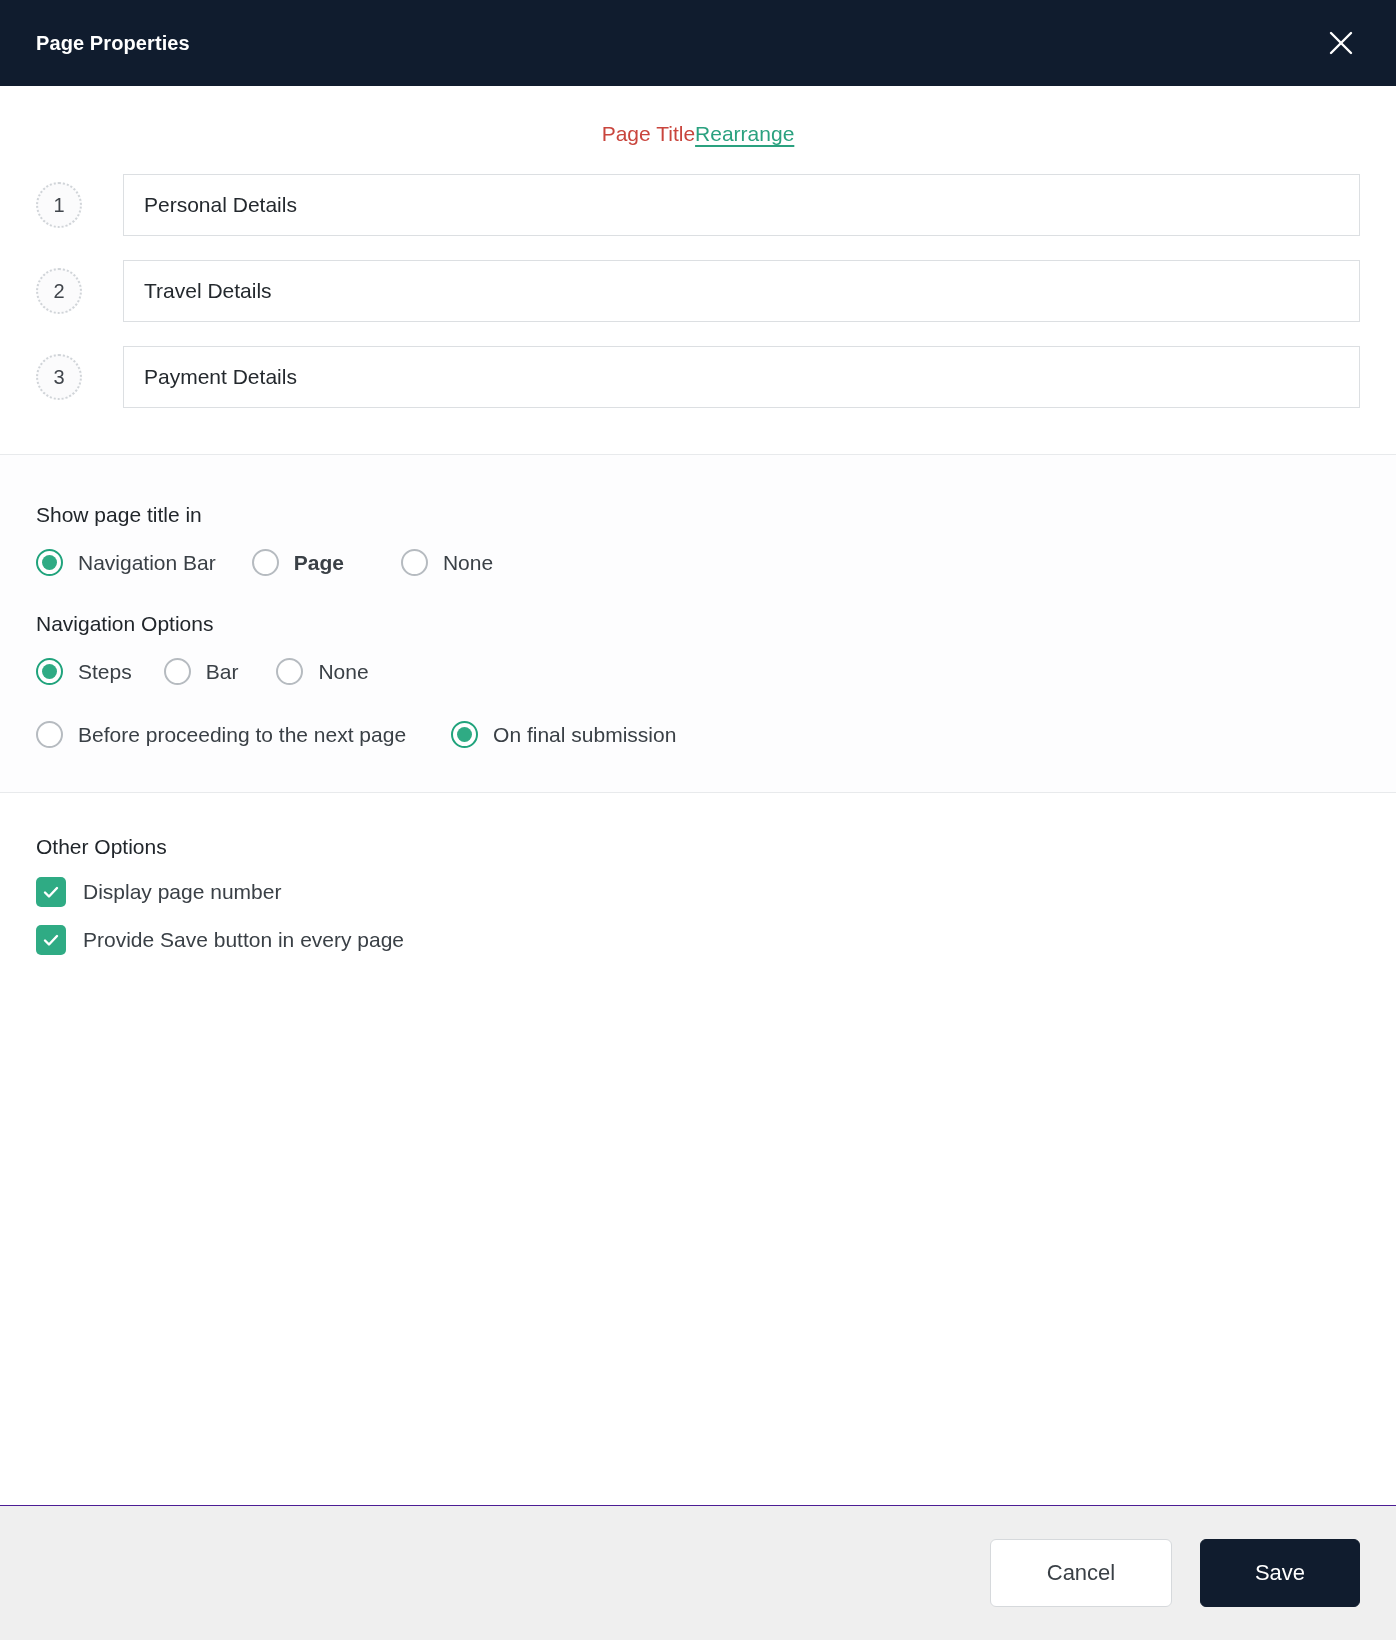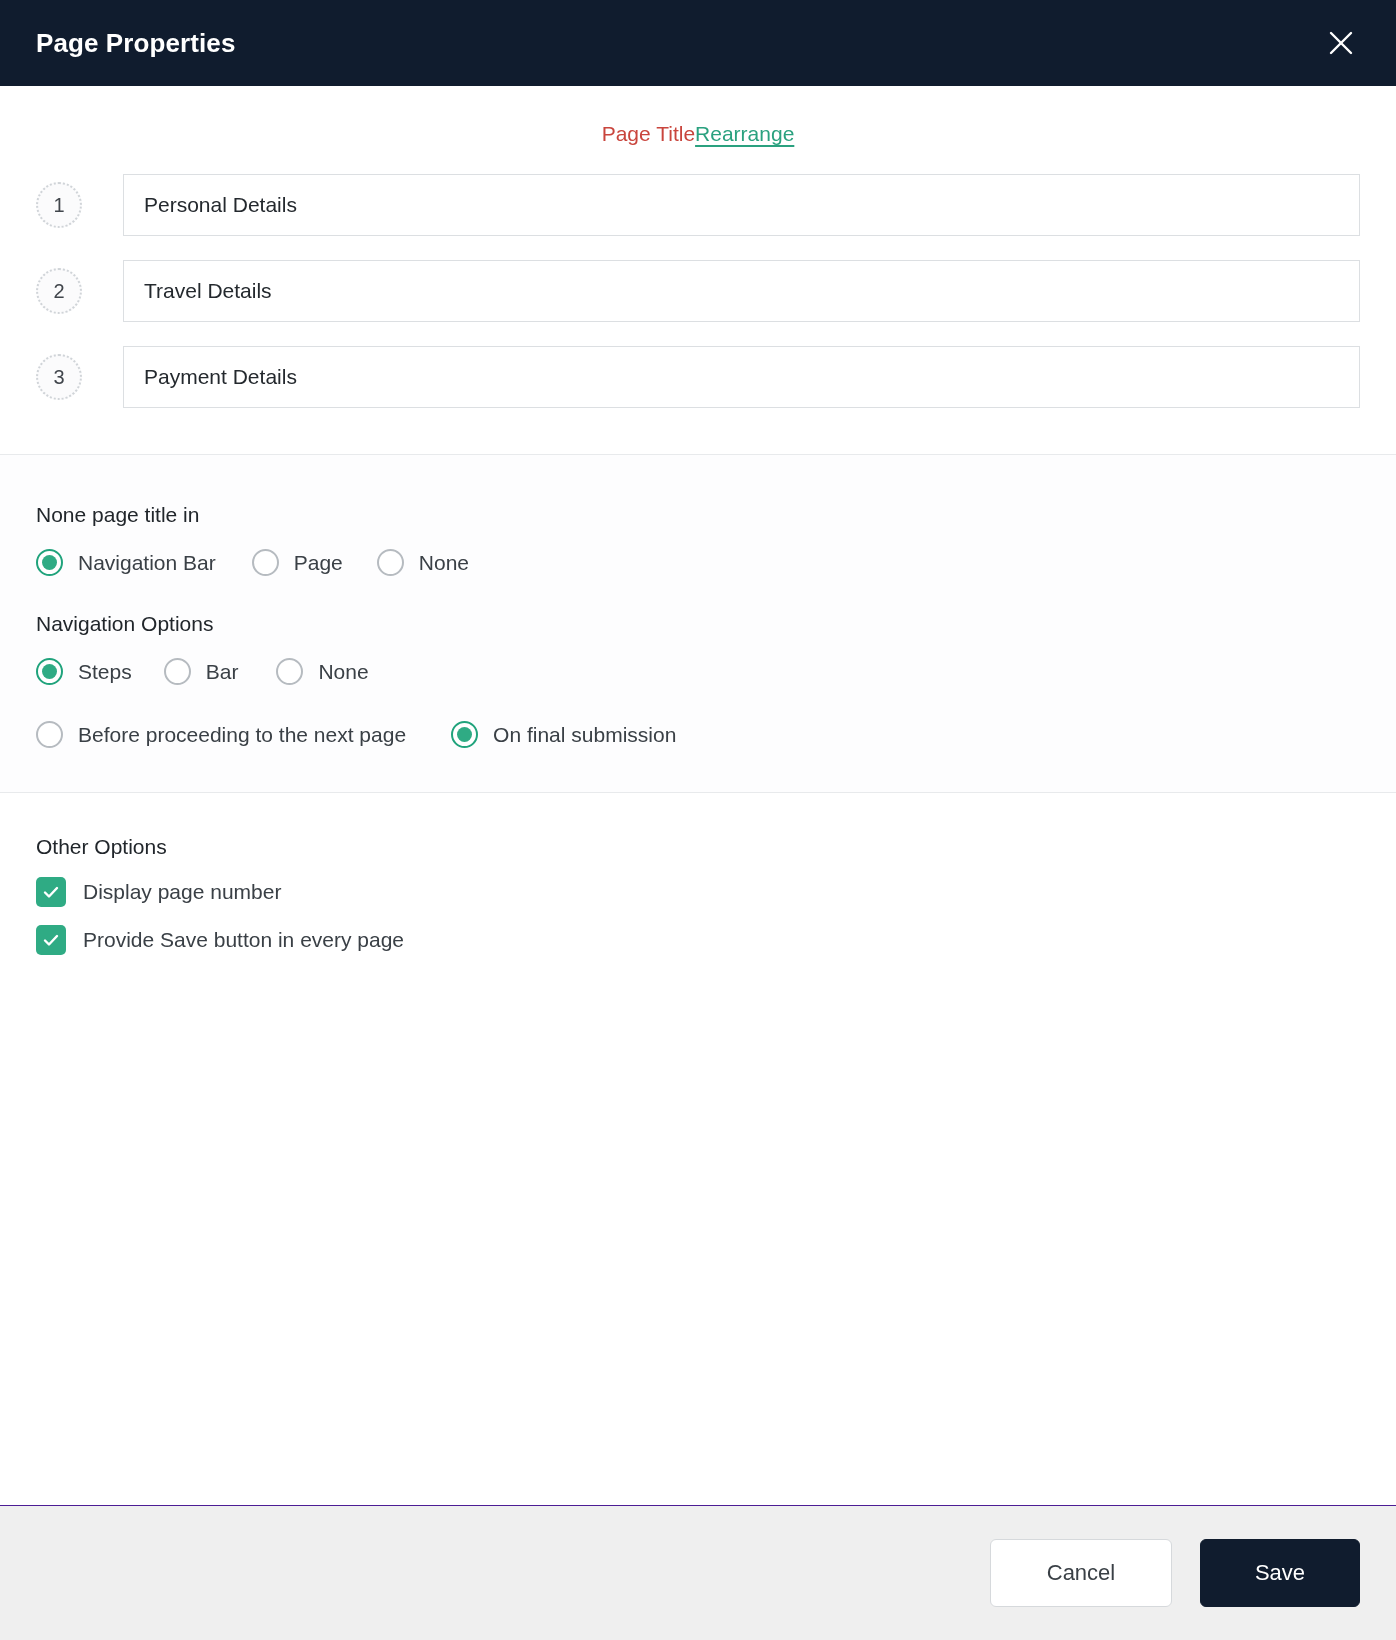--- a/index.html
+++ b/index.html
@@ -25,21 +25,21 @@
     height: 86px;
     flex: 0 0 86px;
     background: #101c2e;
     display: flex;
     align-items: center;
     justify-content: space-between;
     padding: 0 32px 0 36px;
   }
   .header-title {
     color: #ffffff;
-    font-size: 26px;
+    font-size: 20px;
     font-weight: 600;
     letter-spacing: 0.1px;
   }
   .close-btn {
     width: 46px;
     height: 46px;
     display: flex;
     align-items: center;
     justify-content: center;
     cursor: pointer;
@@ -164,21 +164,21 @@
     background: #2fab84;
   }
   .radio-label {
     font-size: 21px;
     color: #3a4046;
     white-space: nowrap;
   }
 
   
   .row-title-in .radio-item:nth-child(1) { margin-right: 36px; }
-  .row-title-in .radio-item:nth-child(2) { margin-right: 34px; }
+  .row-title-in .radio-item:nth-child(2) { margin-right: 57px; font-weight: bold; }
   .row-nav .radio-item:nth-child(1) { margin-right: 32px; }
   .row-nav .radio-item:nth-child(2) { margin-right: 38px; }
   .row-valid .radio-item:nth-child(1) { margin-right: 45px; }
 
   
   .other-section {
     background: #ffffff;
     padding: 42px 36px 46px 36px;
     flex: 1 1 auto;
   }
@@ -283,21 +283,21 @@
       <div class="num-badge">3</div>
       <input class="title-input" type="text" value="Payment Details" style="">
     </div>
   </div>
 
   <div class="divider"></div>
 
   <div class="options-section">
 
     <div class="group">
-      <div class="group-label">None page title in</div>
+      <div class="group-label">Show page title in</div>
       <div class="radio-row row-title-in">
         <div class="radio-item">
           <span class="radio checked"></span>
           <span class="radio-label">Navigation Bar</span>
         </div>
         <div class="radio-item">
           <span class="radio"></span>
           <span class="radio-label">Page</span>
         </div>
         <div class="radio-item">

